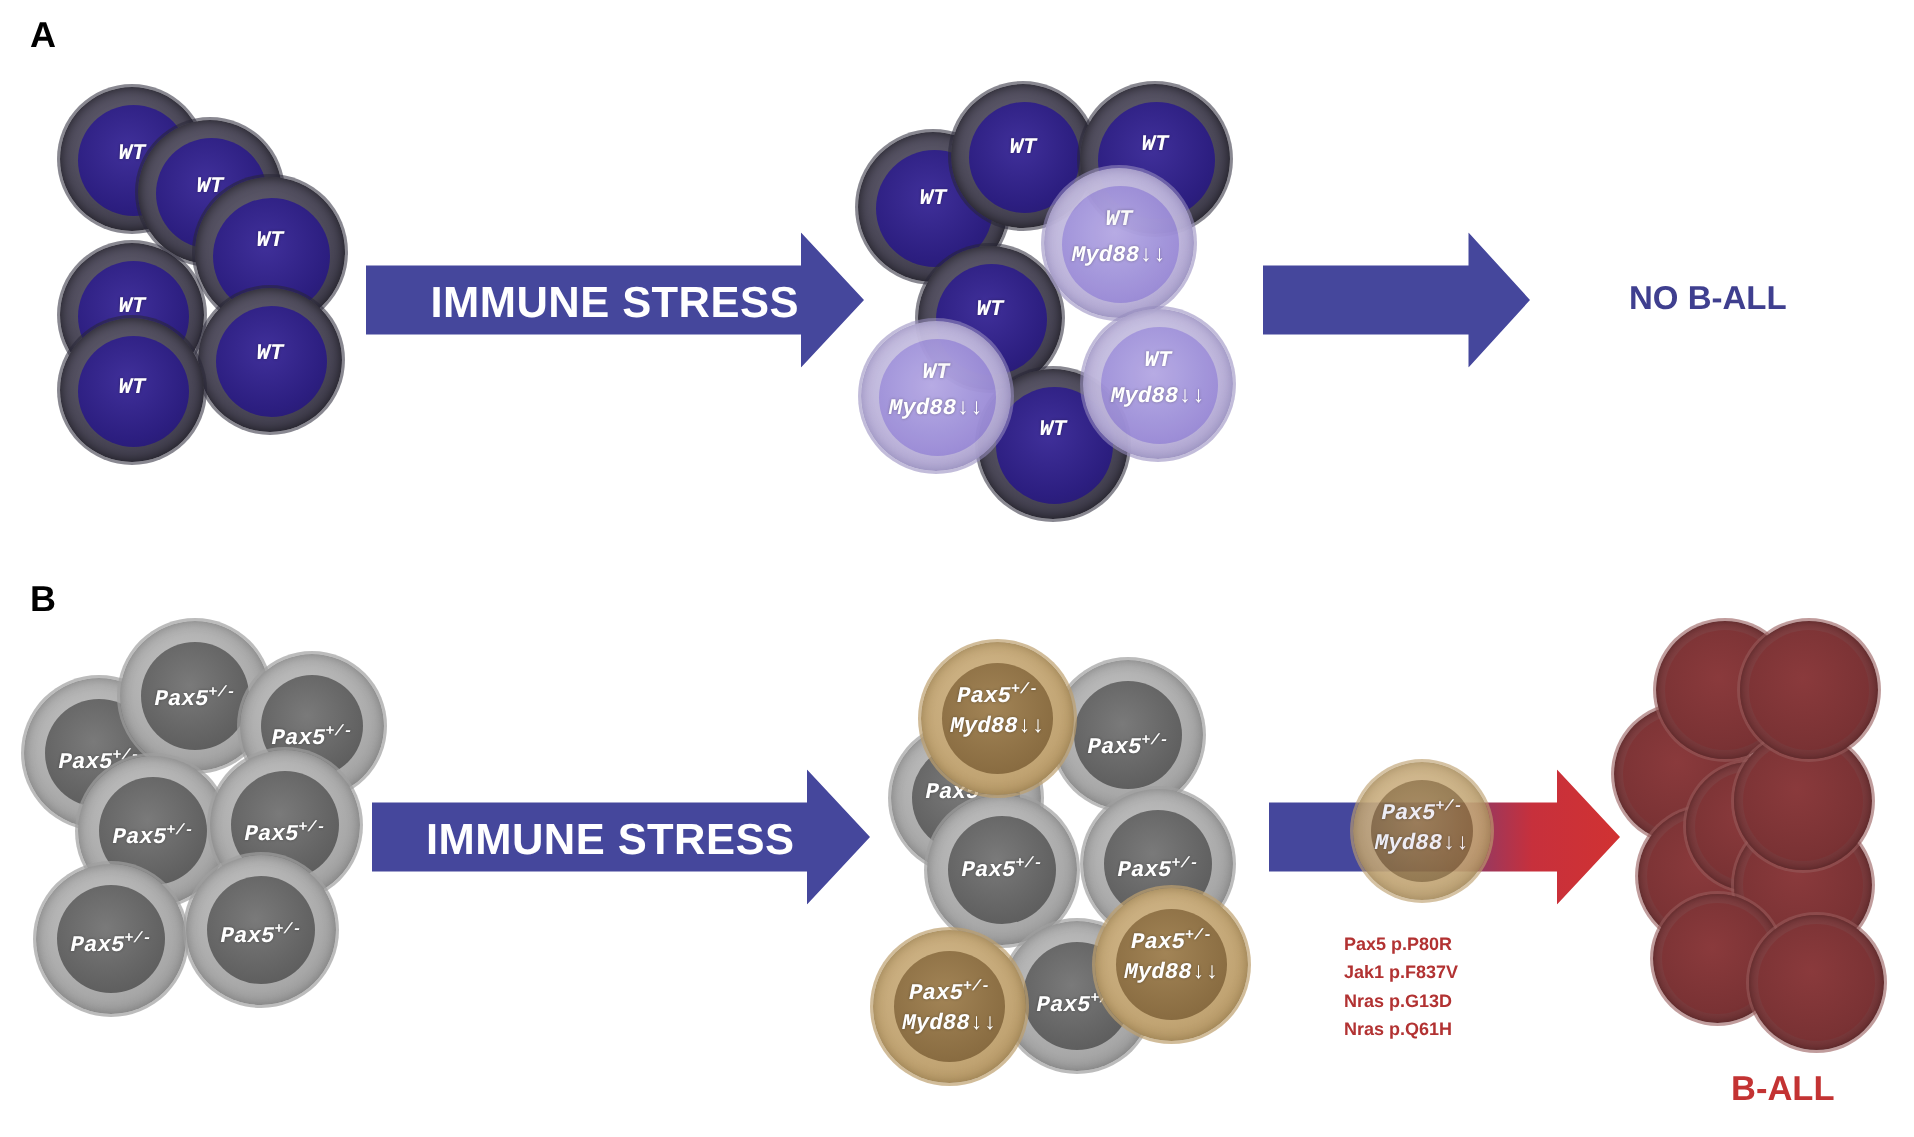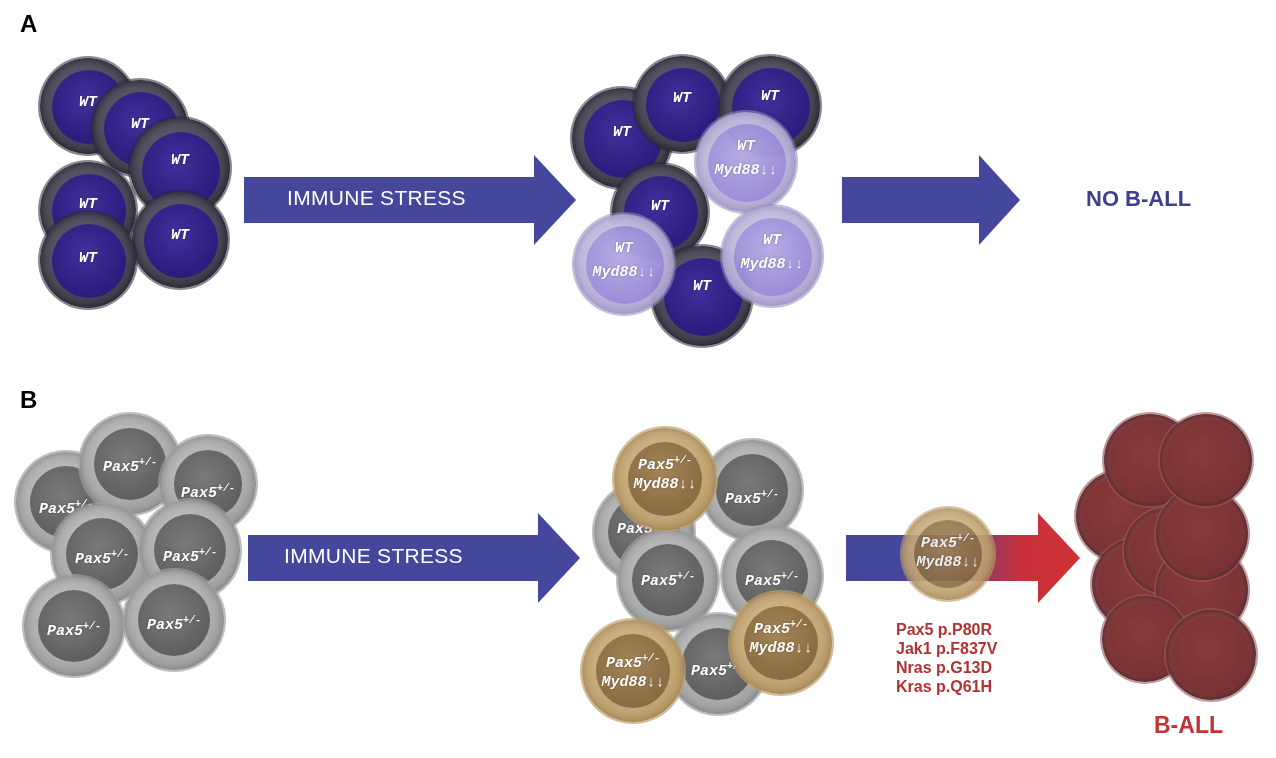--- a/index.html
+++ b/index.html
@@ -13,23 +13,23 @@
   .wt .nucleus { background:radial-gradient(circle at 45% 40%, #40309a 0%, #2c1e80 65%, #24186a 100%); }
   .lav { background:radial-gradient(circle at 45% 40%, #d6d0ea 0%, #b9b0d8 60%, #9d93c4 100%); box-shadow: inset 0 0 8px rgba(90,80,140,0.4), 0 0 0 2px rgba(150,140,190,0.6); opacity:0.97; }
   .lav .nucleus { background:radial-gradient(circle at 45% 40%, #b5a9e4 0%, #9a8bd6 70%, #8a7cc9 100%); }
   .grey { background:radial-gradient(circle at 45% 40%, #c9c9c9 0%, #a8a8a8 60%, #8d8d8d 100%); box-shadow: inset 0 0 8px rgba(60,60,60,0.4), 0 0 0 2px rgba(160,160,160,0.7); }
   .grey .nucleus { background:radial-gradient(circle at 45% 40%, #7a7a7a 0%, #606060 70%, #555 100%); }
   .tan { background:radial-gradient(circle at 45% 40%, #d6bd92 0%, #c1a473 60%, #a98a58 100%); box-shadow: inset 0 0 8px rgba(90,70,30,0.4), 0 0 0 2px rgba(190,160,110,0.7); }
   .tan .nucleus { background:radial-gradient(circle at 45% 40%, #a28456 0%, #8a6d42 70%, #7d6138 100%); }
   .red { background:radial-gradient(circle at 45% 40%, #8e4a4c 0%, #7a3a3c 60%, #6a2f31 100%); box-shadow: inset 0 0 6px rgba(40,10,10,0.5), 0 0 0 2px rgba(150,90,90,0.6); }
   .red .nucleus { background:radial-gradient(circle at 45% 40%, #8a3a3c 0%, #7a3234 70%, #70292b 100%); }
   .arrow { position:absolute; }
-  .arrow-text { position:absolute; color:#fff; font-weight:normal; font-size:21px; letter-spacing:0.3px; }
+  .arrow-text { position:absolute; color:#fff; font-weight:bold; font-size:29px; letter-spacing:0.3px; }
   .outcome { position:absolute; font-weight:bold; font-size:22px; }
-  .mut { position:absolute; color:#b23232; font-weight:bold; font-size:16px; line-height:19px; }
+  .mut { position:absolute; color:#b23232; font-weight:bold; font-size:12px; line-height:19px; }
 </style>
 </head>
 <body>
 
 <div class="panel-label" style="left:20px;top:10px;">A</div>
 
 <div>
   <div class="cell wt" style="left:40px;top:58px;width:96px;height:96px;">
       <div class="nucleus" style="left:12px;top:12px;width:74px;height:74px;"></div>
       <div class="lbl" style="top:34px;">WT</div>
@@ -194,21 +194,21 @@
 <div class="cell tan" style="left:902px;top:508px;width:92px;height:92px;opacity:0.9;">
     <div class="nucleus" style="left:12px;top:12px;width:68px;height:68px;"></div>
     <div class="lbl" style="top:20px;"><span>Pax5</span><sup>+/-</sup></div>
     <div class="lbl" style="top:44px;">Myd88↓↓</div>
   </div>
 
 <div class="mut" style="left:896px;top:620px;">
   <div>Pax5 p.P80R</div>
   <div>Jak1 p.F837V</div>
   <div>Nras p.G13D</div>
-  <div>Kras p.Q61H</div>
+  <div>Nras p.Q61H</div>
 </div>
 
 <div>
   <div class="cell red" style="left:1076px;top:470px;width:92px;height:92px;">
       <div class="nucleus" style="left:6px;top:6px;width:80px;height:80px;"></div>
     </div>
   <div class="cell red" style="left:1092px;top:538px;width:92px;height:92px;">
       <div class="nucleus" style="left:6px;top:6px;width:80px;height:80px;"></div>
     </div>
   <div class="cell red" style="left:1104px;top:414px;width:92px;height:92px;">

